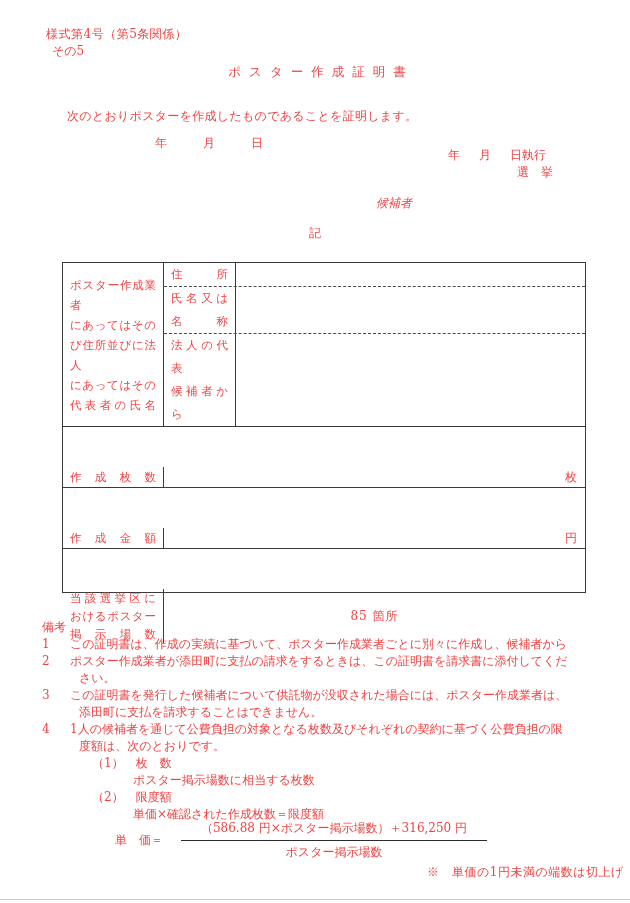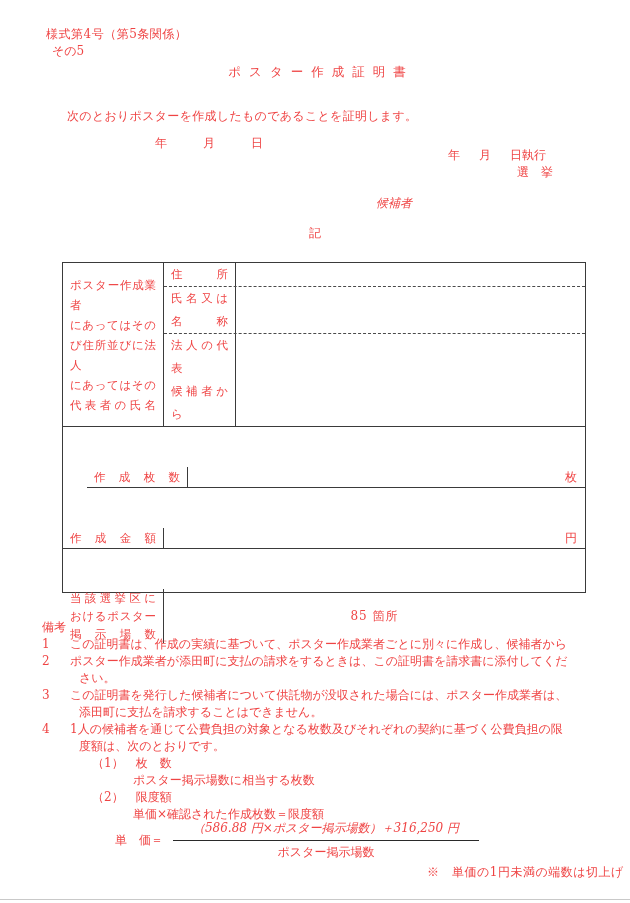--- a/index.html
+++ b/index.html
@@ -24,21 +24,21 @@
 
   
   .tbl {
     left:62px; top:262px; width:524px; height:331px;
     border:1px solid #3a3a3a; box-sizing:border-box;
     display:flex; flex-direction:column;gap:40px;
   }
   .trow { display:flex; border-bottom:1px solid #3a3a3a; box-sizing:border-box; }
   .trow:last-child { border-bottom:none; }
   .r1 { height:175px; }
-  .r2 { height:49px;margin-left:24px; }
+  .r2 { height:49px; }
   .r3 { height:49px; }
   .r4 { flex:1; }
   .cell { box-sizing:border-box; }
   .cell-a {
     width:101px; border-right:1px solid #3a3a3a; font-size:11.5px;
     display:flex; flex-direction:column; justify-content:center;
     padding:0 7px;
   }
   .jline { text-align:justify; text-align-last:justify; line-height:20px; }
   .r4 .jline { line-height:18px; }
@@ -59,23 +59,23 @@
   
   .remarks { left:42px; top:603px; width:552px; line-height:17px;margin-top:16px; }
   .rm-line { padding-left:28px; position:relative; }
   .rm-num { position:absolute; left:0px; width:28px; padding-left:0; display:inline-block; }
   .rm-cont { padding-left:37px; }
   .rm-subhead { padding-left:50px; }
   .rm-subbody { padding-left:91px; }
 
   
   .formula { left:115px; top:820px; display:flex; align-items:center; }
-  .f-lhs { margin-right:10px; }
+  .f-lhs { margin-right:18px; }
   .frac { width:306px; text-align:center; }
-  .frac-num { padding-bottom:3px; border-bottom:1px solid #2a2a2a;font-style:italic; }
+  .frac-num { padding-bottom:3px; border-bottom:1px solid #2a2a2a; }
   .frac-den { padding-top:3px; }
   .f-note { left:427px; top:864px; letter-spacing:0.5px; }
 
   .page-edge { left:0; right:0; top:899px; height:1px; background:#c9c9c9; }
 </style>
 </head>
 <body>
 
 <div class="page">
 

